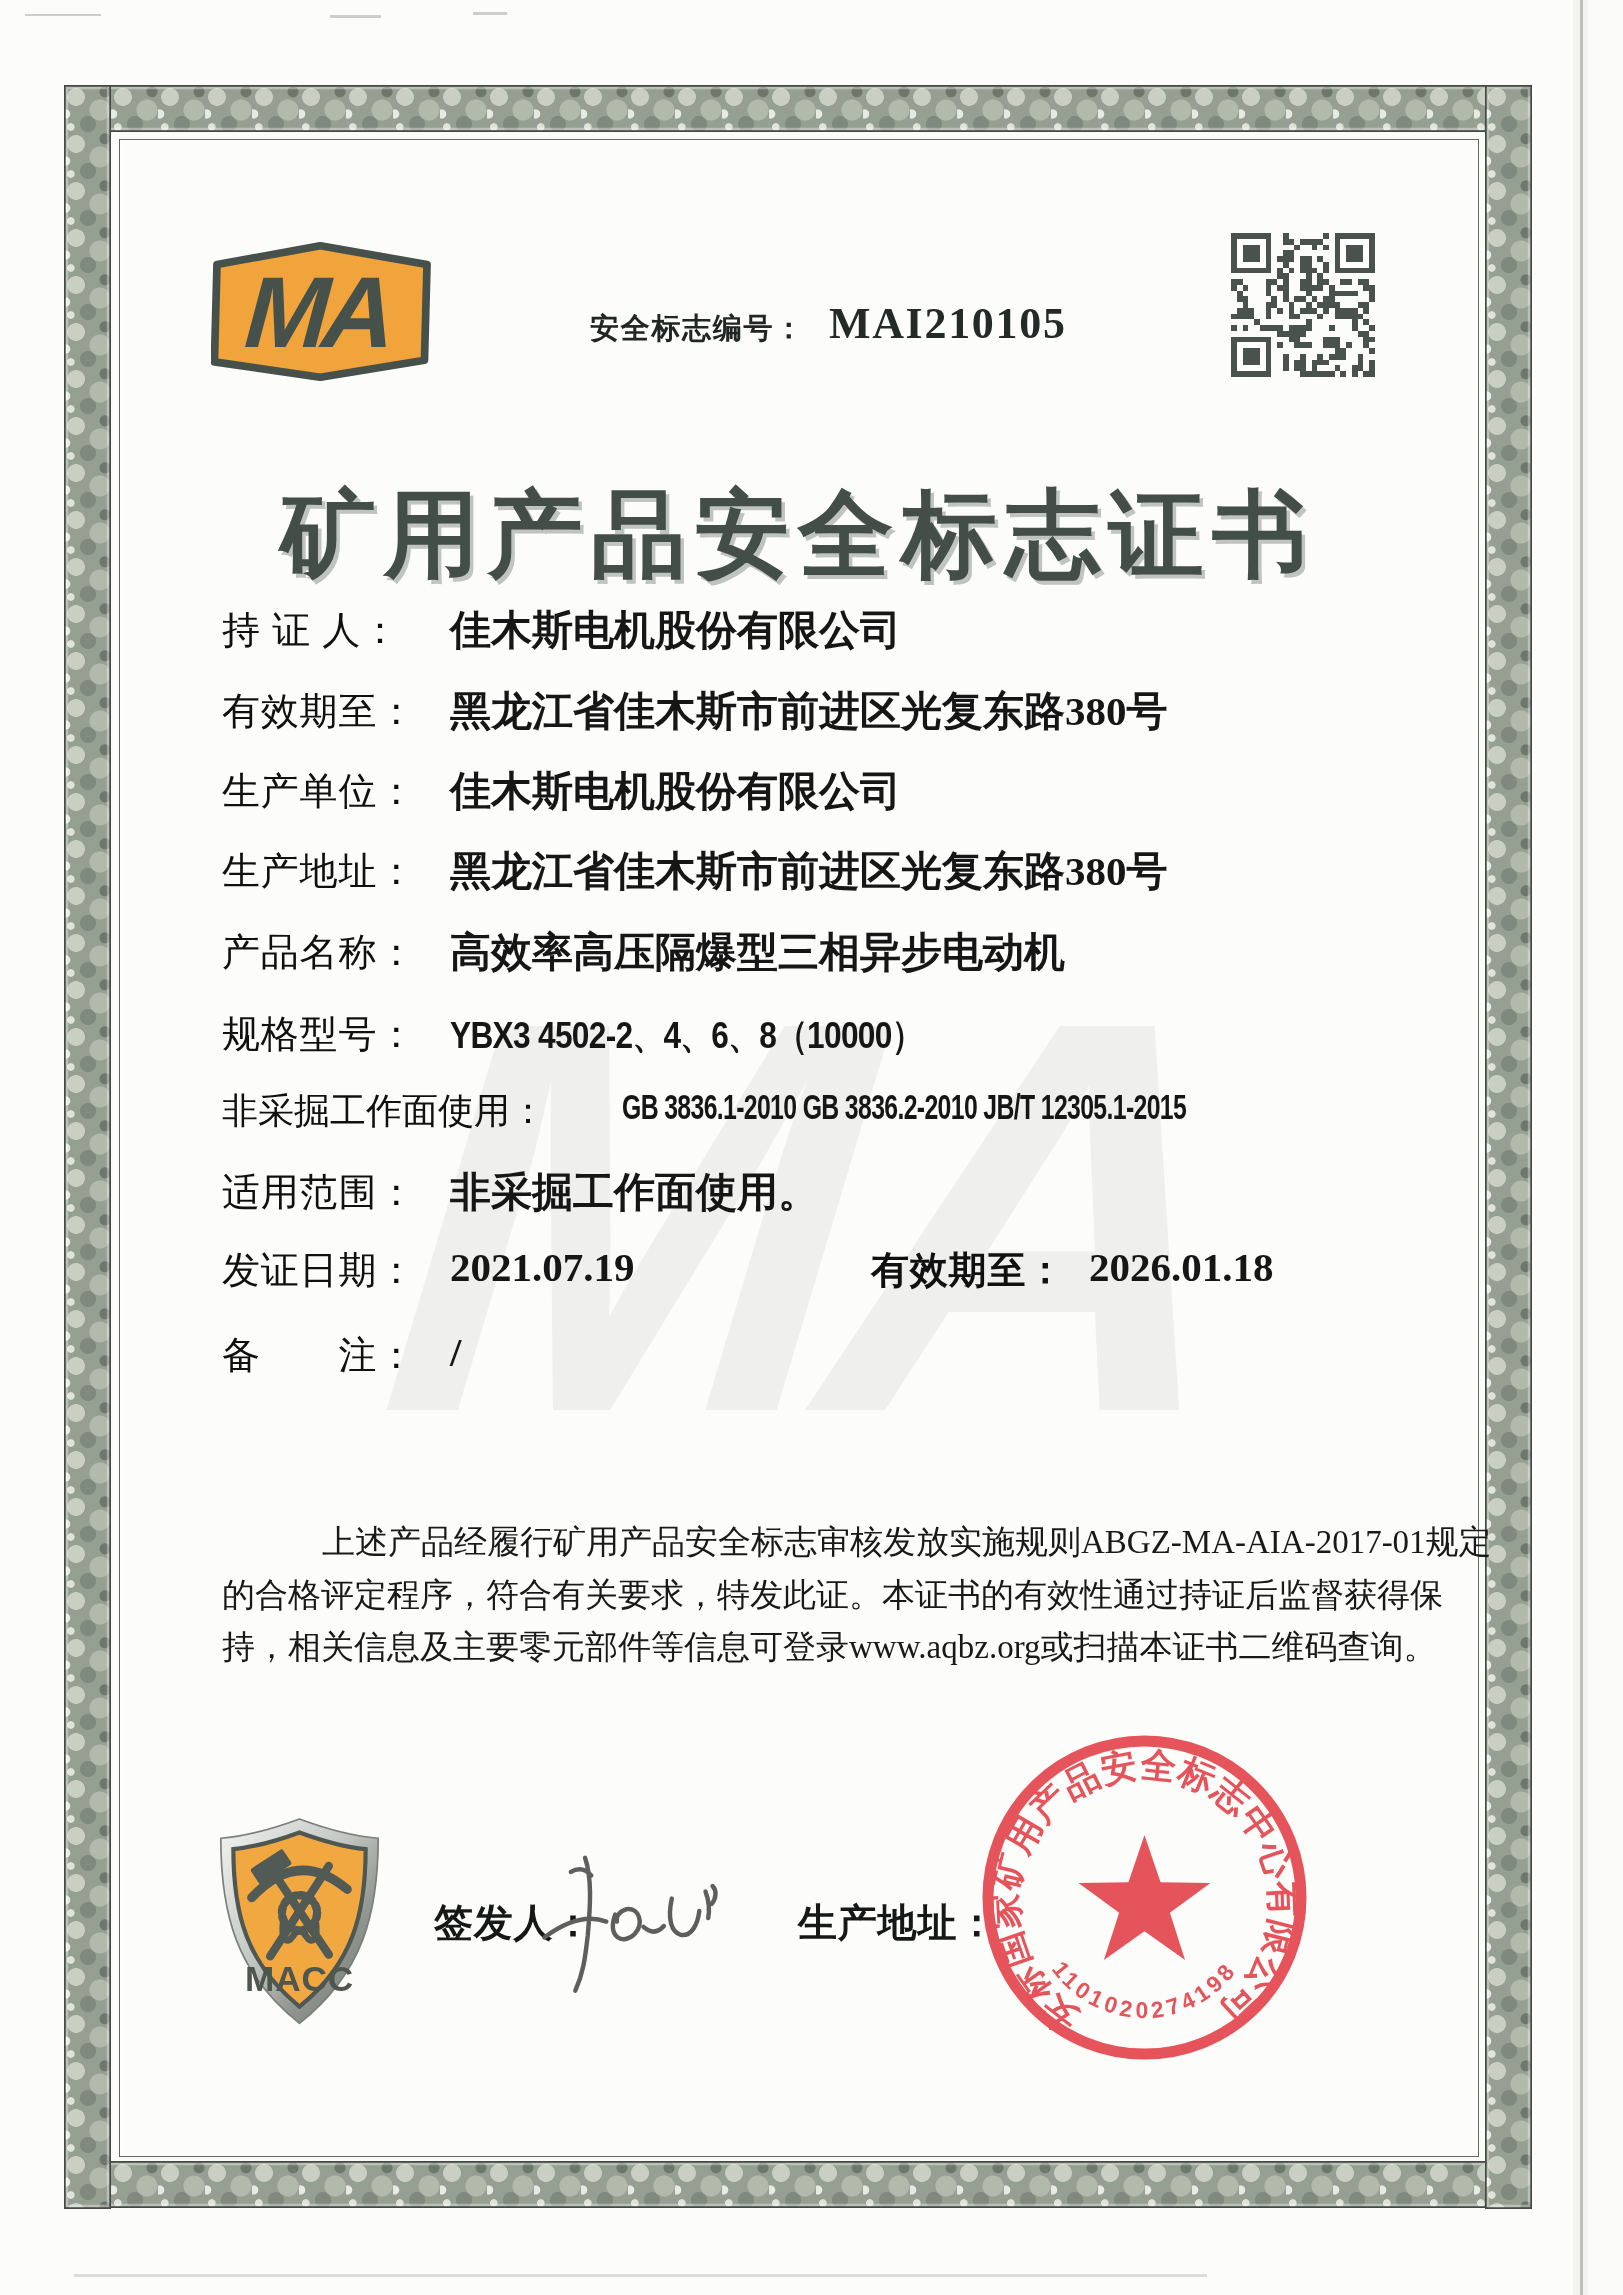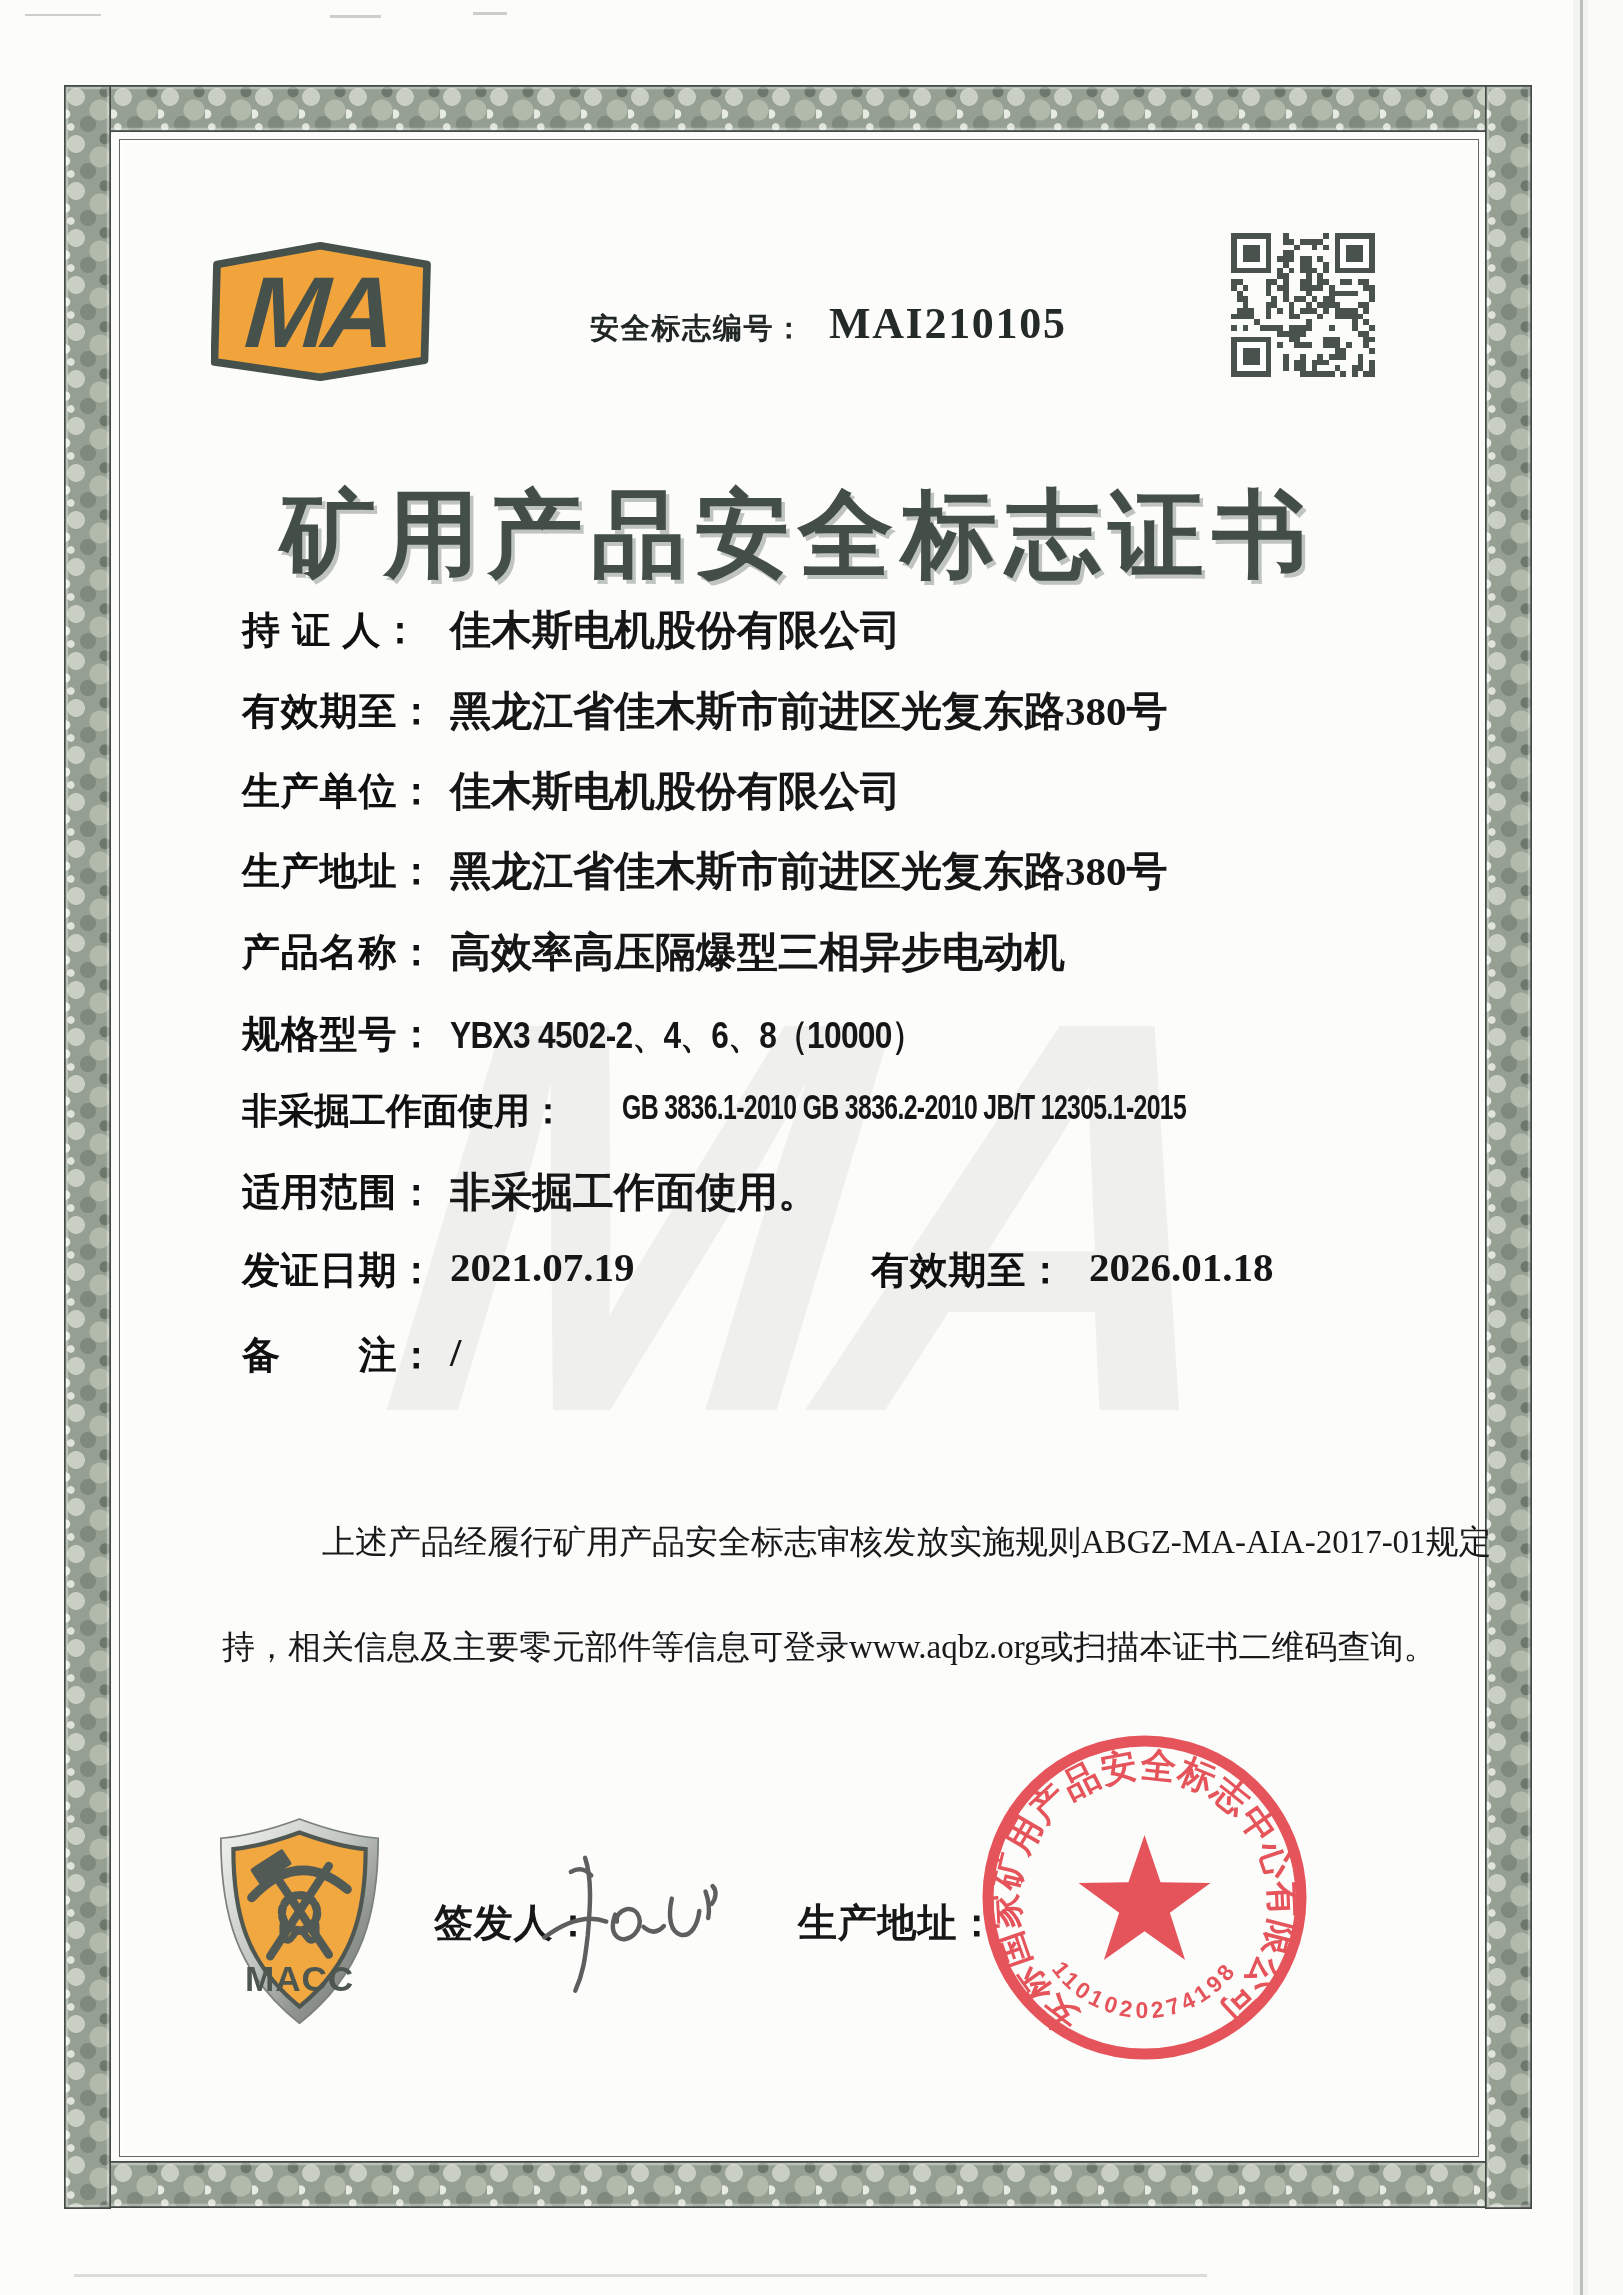--- a/index.html
+++ b/index.html
@@ -45,21 +45,21 @@
   .qr{position:absolute;left:1231px;top:233px;width:144px;height:144px;}
   .title{
     position:absolute;left:0;top:472px;width:1596px;text-align:center;
     font-family:"Liberation Serif","DejaVu Serif",serif;
     font-size:95px;font-weight:700;letter-spacing:8.5px;color:#444e49;
     text-shadow:3.4px 4.2px 0 rgba(118,128,120,.45);
     white-space:nowrap;
   }
   
   .row{position:absolute;left:0;width:1623px;height:59px;}
-  .row .lab{position:absolute;left:222px;top:0;font-size:38px;font-weight:700;letter-spacing:0.8px;color:#101010;white-space:nowrap;margin-left:20px;}
+  .row .lab{position:absolute;left:222px;top:0;font-size:38px;font-weight:400;letter-spacing:0.8px;color:#101010;white-space:nowrap;}
   .row .val{position:absolute;left:450px;top:-1.7px;font-family:"Liberation Serif","DejaVu Serif",serif;font-size:41px;font-weight:600;color:#161616;white-space:nowrap;}
   .row .val.num{font-family:"Liberation Sans","DejaVu Sans",sans-serif;font-weight:700;font-size:36px;transform:scale(.88,1.05);transform-origin:left center;letter-spacing:-0.8px;top:1.7px;}
   .row .lab.long{font-size:36px;letter-spacing:0;}
   .row .val.spec{left:622px;font-family:"Liberation Sans","DejaVu Sans",sans-serif;font-weight:700;font-size:31px;transform:scale(.8,1.12);transform-origin:left center;letter-spacing:-0.8px;top:3.4px;}
   .row .lab2{position:absolute;left:871px;top:0;font-size:38px;font-weight:700;letter-spacing:0.8px;color:#101010;white-space:nowrap;}
   .row .val2{position:absolute;left:1089px;top:-1.7px;font-family:"Liberation Serif","DejaVu Serif",serif;font-size:41px;font-weight:600;color:#161616;white-space:nowrap;}
   
   .stmt-line{
     position:absolute;left:222px;width:1209px;
     font-family:"Liberation Serif","DejaVu Serif",serif;
@@ -355,20 +355,21 @@
     <span class="val">2021.07.19</span>
     <span class="lab2">有效期至：</span>
     <span class="val2">2026.01.18</span>
   </div>
   <div class="row" style="top:1330px">
     <span class="lab">备　　注：</span>
     <span class="val">/</span>
   </div>
 
   <div class="stmt-line" style="top:1520px;text-indent:100px;">上述产品经履行矿用产品安全标志审核发放实施规则ABGZ-MA-AIA-2017-01规定</div>
+  <div class="stmt-line" style="top:1573px;">的合格评定程序，符合有关要求，特发此证。本证书的有效性通过持证后监督获得保</div>
   <div class="stmt-line" style="top:1625px;">持，相关信息及主要零元部件等信息可登录www.aqbz.org或扫描本证书二维码查询。</div>
 
   <svg class="macc" viewBox="0 0 230 258">
     <defs>
       <linearGradient id="metal" x1="0" y1="0" x2="1" y2="1">
         <stop offset="0" stop-color="#f2f4f2"></stop>
           <stop offset=".45" stop-color="#c2c6c2"></stop>
         <stop offset=".7" stop-color="#8f948f"></stop>
           <stop offset="1" stop-color="#6d726d"></stop>
       </linearGradient>

